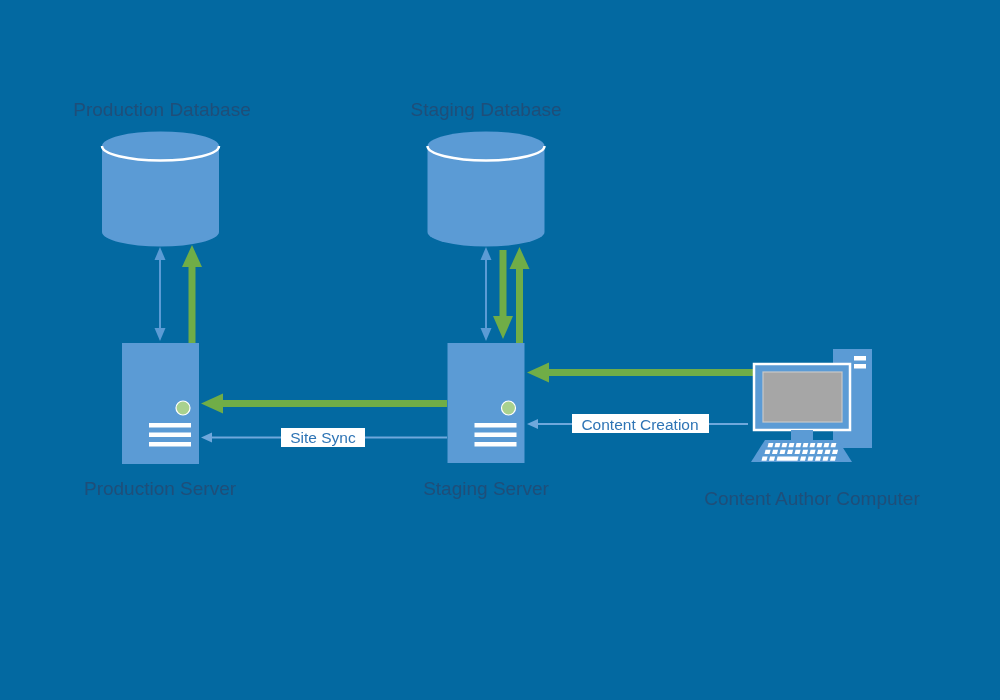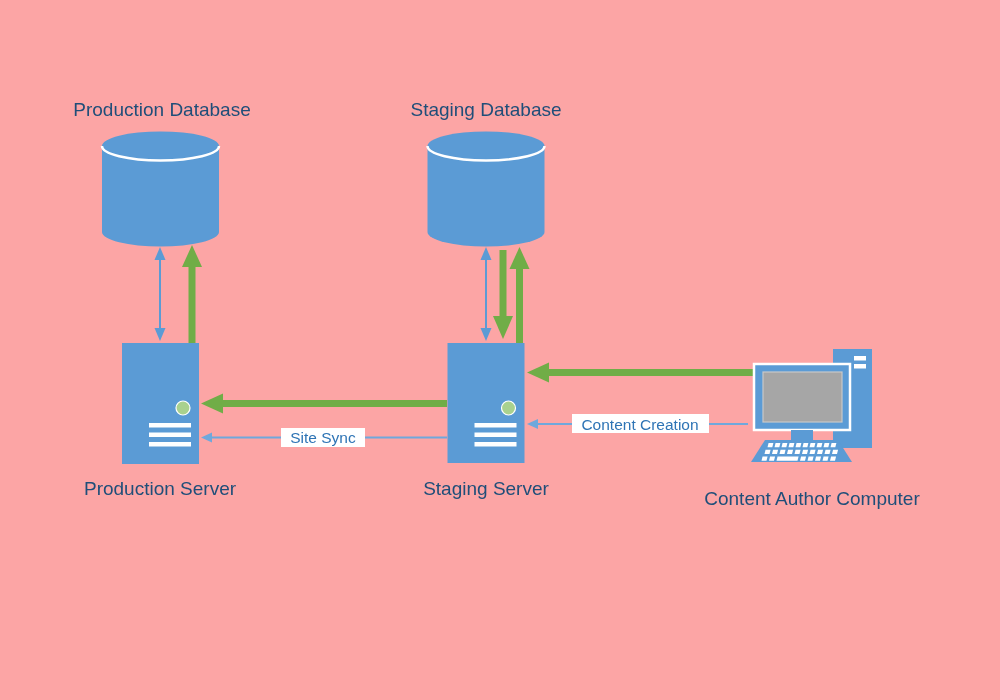--- a/index.html
+++ b/index.html
@@ -1,16 +1,16 @@
 <!DOCTYPE html>
 <html><head>
 <meta charset="utf-8">
 <style>
   html,body { margin:0; padding:0; background:#ffffff; }
-  .canvas { position:relative; width:1000px; height:700px; background:#fca5a5; overflow:hidden;text-decoration:underline; }
+  .canvas { position:relative; width:1000px; height:700px; background:#0369a1; overflow:hidden;text-decoration:underline; }
   svg { display:block; }
   .node-label  { font-family:"Liberation Sans", sans-serif; font-size:19px; fill:#1F4E79; text-anchor:middle; }
   .edge-label  { font-family:"Liberation Sans", sans-serif; font-size:15.5px; fill:#2E74B5; text-anchor:middle; }
 </style>
 </head>
 <body>
 
 <div class="canvas">
 <svg width="1000" height="700" viewBox="0 0 1000 700" xmlns="http://www.w3.org/2000/svg">
 

